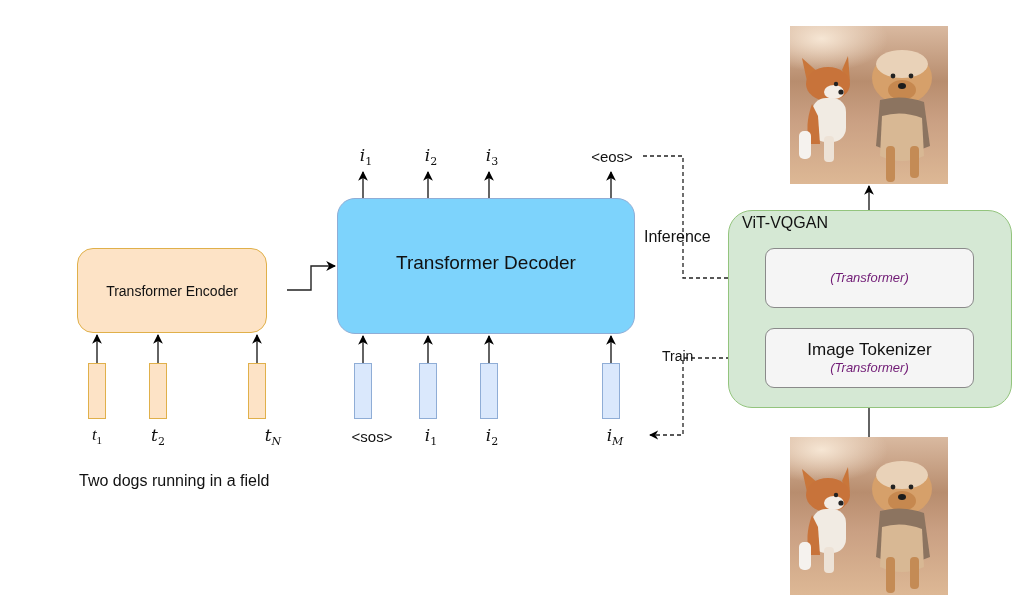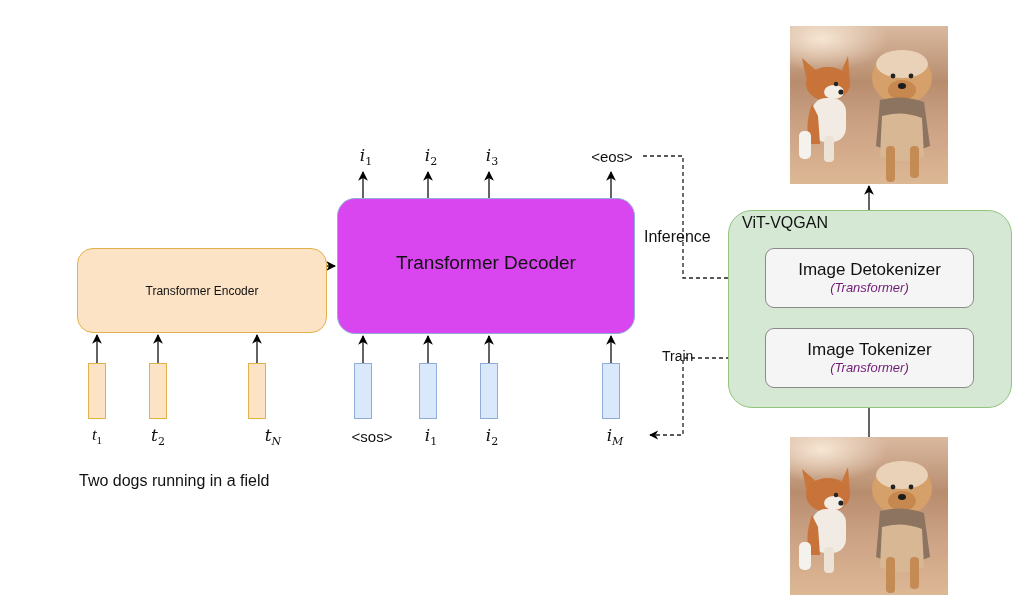--- a/index.html
+++ b/index.html
@@ -1,20 +1,20 @@
 <!DOCTYPE html>
 <html><head>
 <meta charset="utf-8">
 <style>
   html, body { margin:0; padding:0; background:#ffffff; }
   body { width:1023px; height:609px; position:relative; overflow:hidden; font-family:"Liberation Sans", sans-serif; color:#111; }
   svg { position:absolute; left:0; top:0; }
   .box { position:absolute; box-sizing:border-box; display:flex; flex-direction:column; align-items:center; justify-content:center; text-align:center; }
-  .enc { left:77px; top:248px; width:250px; height:85px; background:#fde3c6; border:1.5px solid #e0b04a; border-radius:16px; font-size:12px; }
-  .dec { left:337px; top:198px; width:298px; height:136px; background:#d946ef; border:1.5px solid #8fadd6; border-radius:18px; font-size:19px; padding-bottom:6px; }
+  .enc { left:77px; top:248px; width:190px; height:85px; background:#fde3c6; border:1.5px solid #e0b04a; border-radius:16px; font-size:14px; }
+  .dec { left:337px; top:198px; width:298px; height:136px; background:#7dd3fc; border:1.5px solid #8fadd6; border-radius:18px; font-size:19px; padding-bottom:6px; }
   .vq { left:728px; top:210px; width:284px; height:198px; background:#d5e8d4; border:1.5px solid #93c47d; border-radius:24px; }
   .vq-title { position:absolute; left:742px; top:214px; font-size:16px; }
   .sub { left:765px; width:209px; height:60px; background:#f5f5f5; border:1.5px solid #8a8a8a; border-radius:9px; font-size:17px; line-height:20px; }
   .sub .it { font-style:italic; font-size:13px; line-height:16px; color:#701a75; }
   .detok { top:248px; }
   .tok { top:328px; }
   .tokbox { position:absolute; box-sizing:border-box; width:18px; height:56px; }
   .tok-enc { background:#fde3c6; border:1.5px solid #e0b04a; }
   .tok-dec { background:#dae8fc; border:1.5px solid #8fadd6; }
   .math { position:absolute; font-family:"DejaVu Serif", serif; font-style:italic; font-size:17px; transform:translateX(-50%); white-space:nowrap; }
@@ -95,21 +95,20 @@
 <div class="math" style="left:431px;top:145px;"><span>i</span><sub>2</sub></div>
 <div class="math" style="left:492px;top:145px;"><span>i</span><sub>3</sub></div>
 <div class="plain center" style="left:612px;top:148px;">&lt;eos&gt;</div>
 
 <div class="plain" style="left:644px;top:228px;font-size:16px;">Inference</div>
 <div class="plain" style="left:662px;top:348px;font-size:14px;">Train</div>
 
 <div class="box vq"></div>
 <div class="vq-title">ViT-VQGAN</div>
 <div class="box sub detok">
-  <span>Image Detokenizer</span>
   <span class="it">(Transformer)</span>
 </div>
 <div class="box sub tok">
   <span>Image Tokenizer</span>
   <span class="it">(Transformer)</span>
 </div>
 
 <div class="photo" style="left:790px;top:26px;" title="photo of two dogs running">
   <div class="bg"></div>
   <svg width="158" height="158" viewBox="0 0 158 158">

